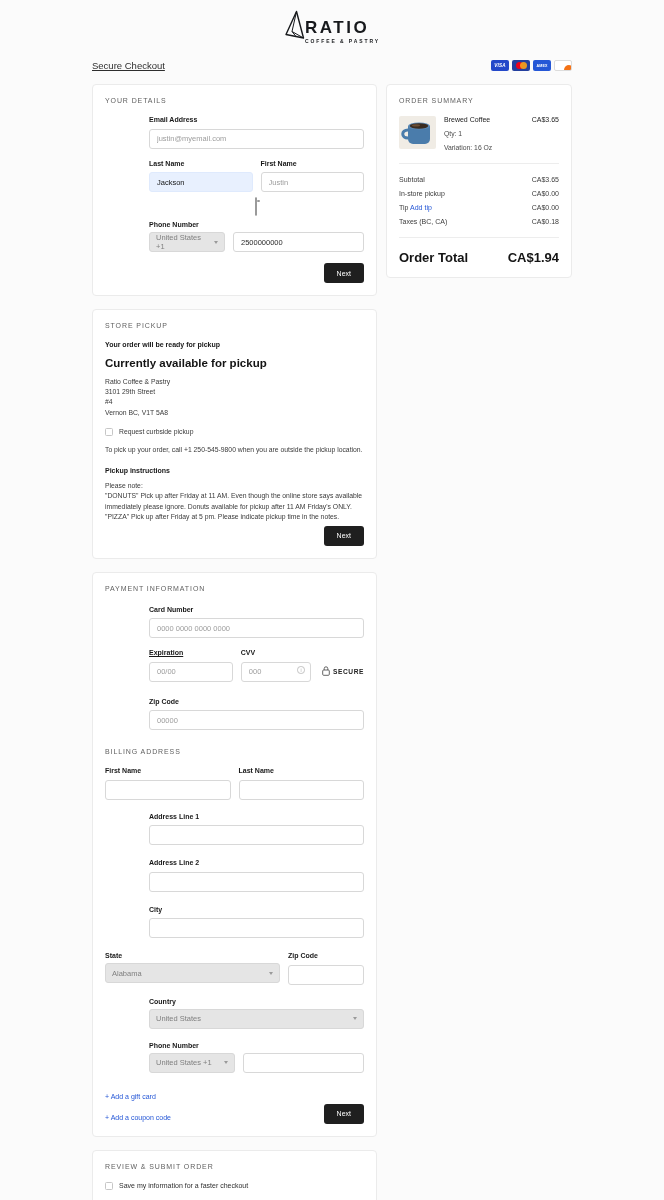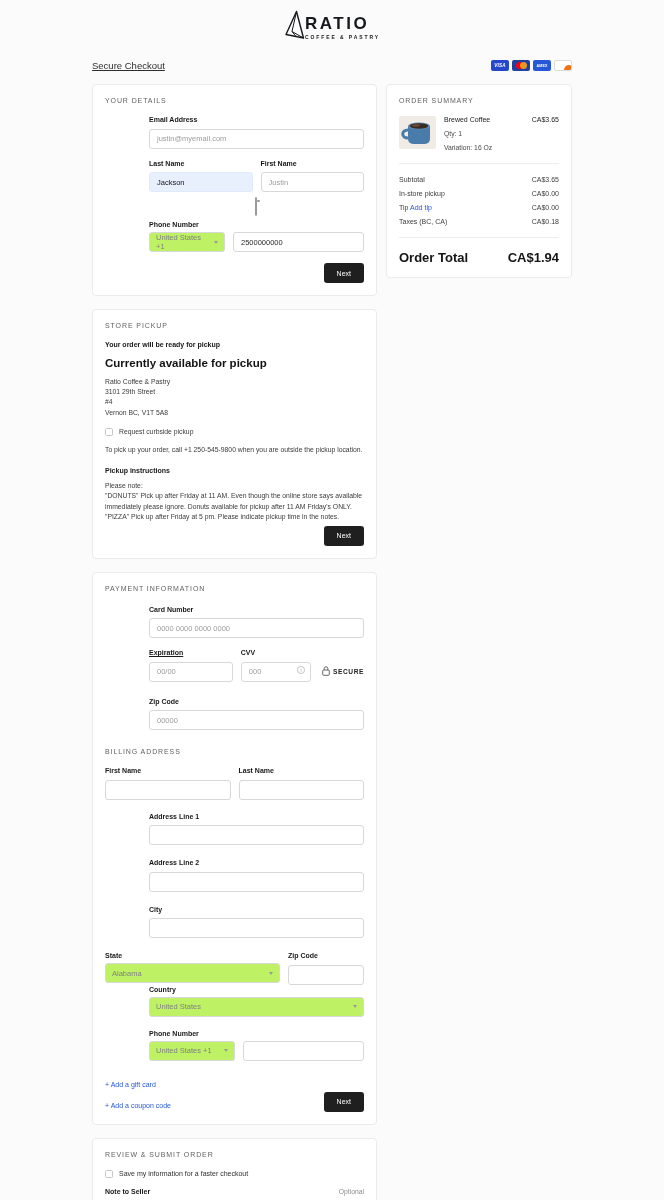--- a/index.html
+++ b/index.html
@@ -1,21 +1,21 @@
 <!DOCTYPE html>
 <html><head>
 <meta charset="utf-8">
 <style>
   * { margin:0; padding:0; box-sizing:border-box; }
   html,body { width:664px; background:#fbfbfb; font-family:"Liberation Sans", sans-serif; color:#1a1a1a; }
   body { height:1200px; overflow:hidden; }
 
   
   .header { padding-top:10px; display:flex; justify-content:center; }
-  .logo { display:flex; align-items:center; }
+  .logo { display:flex; align-items:flex-end; }
   .logo-name { font-size:17px; font-weight:700; letter-spacing:2.5px; color:#17191c; line-height:1; }
   .logo-tagline { font-size:5px; font-weight:700; letter-spacing:1.9px; color:#17191c; margin-top:2px; }
 
   
   .container { width:480px; margin:16px auto 0; }
   .title-row { display:flex; justify-content:space-between; align-items:center; }
   .page-title { font-size:9.5px; color:#2e2e2e;text-decoration:underline; }
   .brands { display:flex; gap:3px; }
   .brand { width:18px; height:11px; border-radius:2px; display:flex; align-items:center; justify-content:center; position:relative; overflow:hidden; }
   .brand-visa { background:#2448c9; color:#fff; font-size:4.6px; font-weight:700; font-style:italic; letter-spacing:0.2px; }
@@ -35,21 +35,21 @@
 
   .field { margin-bottom:11px;margin-left:44px; }
   .label { font-size:7px; font-weight:700; color:#181818; margin-bottom:4px; }
   .input { height:20px; width:100%; border:1px solid #d8d8d8; border-radius:3px; background:#fff;
            font-family:inherit; font-size:7.5px; color:#2b2b2b; padding:0 7px; outline:none; }
   .input::placeholder { color:#9d9d9d; }
   .autofilled { background:#e8f0fe; border-color:#dfeafd; color:#141414; }
   .row { display:flex; gap:8px; }
   .grow { flex:1; }
 
-  .select { height:20px; border:1px solid #d8d8d8; border-radius:3px; background:#bef264; display:flex;
+  .select { height:20px; border:1px solid #d8d8d8; border-radius:3px; background:#e5e5e5; display:flex;
             align-items:center; justify-content:space-between; padding:0 6px; font-size:7.5px; color:#808080; cursor:default; }
   .chev { width:0; height:0; border-left:2.5px solid transparent; border-right:2.5px solid transparent; border-top:3px solid #9a9a9a; margin-left:4px; flex:none; }
 
   .btn { background:#1f1f1f; color:#fff; border:none; border-radius:3px; height:20px; padding:0 13px;
          font-family:inherit; font-size:7px; cursor:pointer; }
   .btn-row { display:flex; justify-content:flex-end; align-items:flex-end; margin-top:4px; }
 
   .iconwrap { position:relative; }
   .input-icon { position:absolute; right:6px; top:6px; }
   .contact-ic { width:7px; height:7px; border:1px solid #9a9a9a; border-radius:1.5px; position:relative; }
@@ -229,21 +229,21 @@
           <input class="input" type="text" style="">
         </div>
         <div class="field" style="margin-bottom:14px;">
           <div class="label">Address Line 2</div>
           <input class="input" type="text" style="">
         </div>
         <div class="field" style="margin-bottom:14px;">
           <div class="label">City</div>
           <input class="input" type="text" style="">
         </div>
-        <div class="row" style="margin-bottom:1px;">
+        <div class="row" style="margin-bottom:13px;">
           <div style="width:175px;">
             <div class="label">State</div>
             <div class="select">
               <span>Alabama</span>
                 <span class="chev"></span>
             </div>
           </div>
           <div class="grow">
             <div class="label">Zip Code</div>
             <input class="input" type="text" style="">

